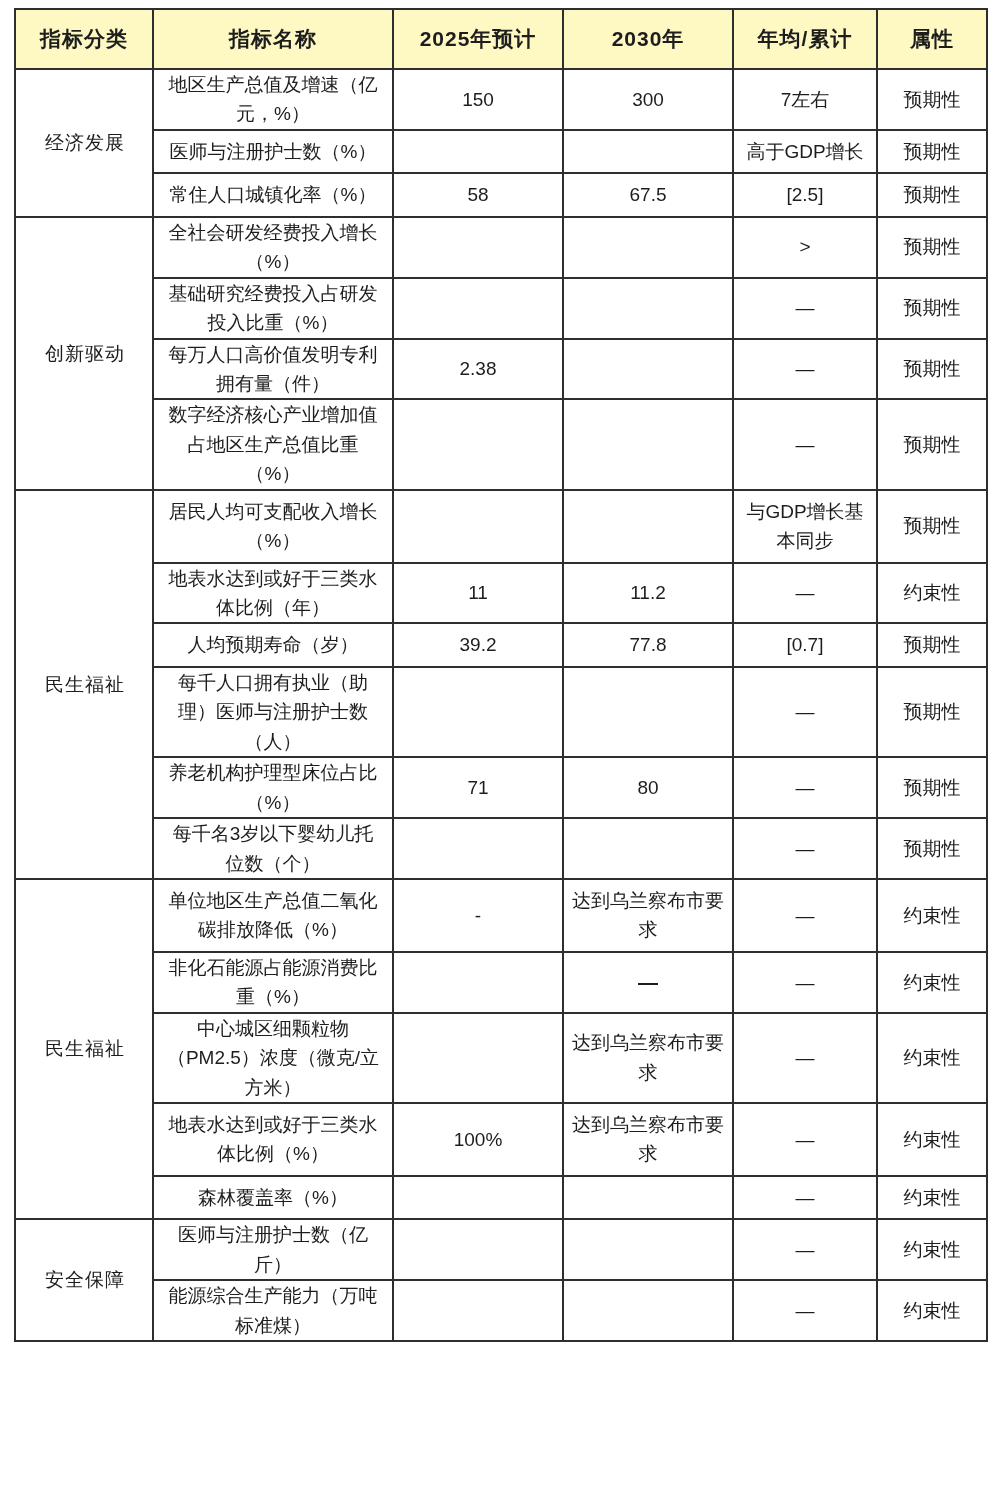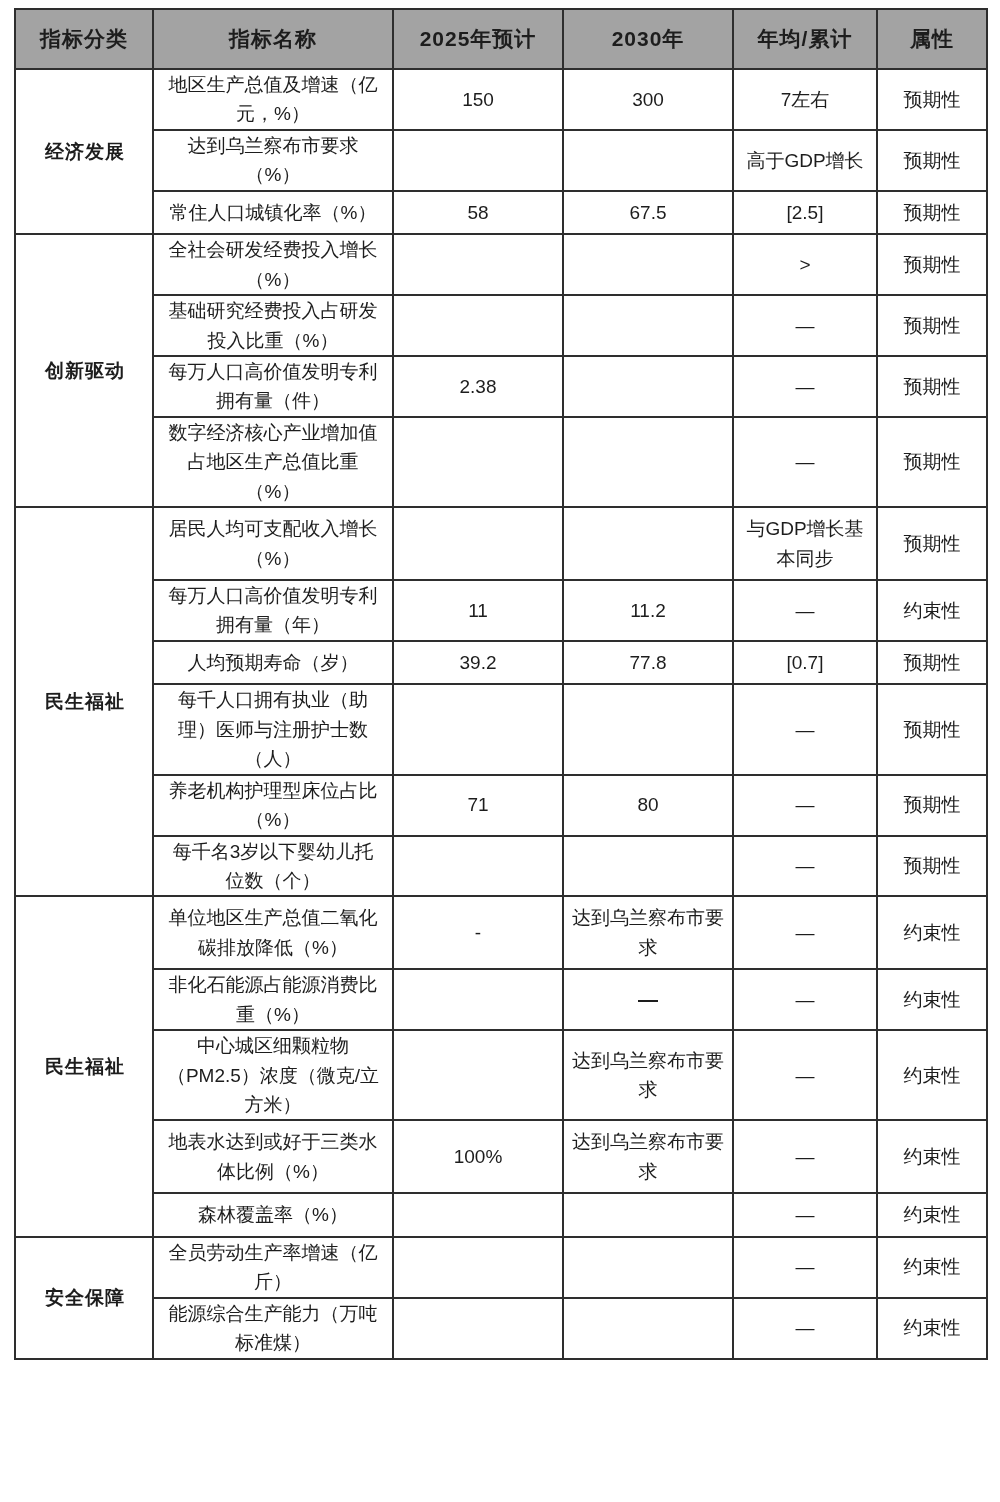--- a/index.html
+++ b/index.html
@@ -20,35 +20,35 @@
     width: 972px;
   }
   .indicator-table th,
   .indicator-table td {
     border: 2px solid #2e2e2e;
     text-align: center;
     vertical-align: middle;
     overflow: hidden;
   }
   .indicator-table th {
-    background: #a3a3a3;
+    background: #fef9c3;
     font-size: 21px;
     font-weight: 700;
     height: 52px;
     padding: 3px 4px;
     letter-spacing: 1px;
   }
   .indicator-table td {
     font-size: 19px;
     font-weight: 500;
     line-height: 1.55;
     padding: 6px 6px;
   }
   td.cat {
-    font-weight: 700;
+    font-weight: 400;
     letter-spacing: 1px;
     padding-left: 8px;
   }
   td.name {
     padding: 0 10px;
   }
   td.heavy {
     font-weight: 900;
     font-size: 20px;
   }
@@ -79,21 +79,21 @@
     <tbody>
         <tr>
           <td rowspan="3" class="cat">经济发展</td>
           <td class="name">地区生产总值及增速（亿元，%）</td>
           <td class="val">150</td>
           <td class="val">300</td>
           <td class="val">7左右</td>
           <td class="val">预期性</td>
         </tr>
         <tr>
-          <td class="name">达到乌兰察布市要求（%）</td>
+          <td class="name">医师与注册护士数（%）</td>
           <td class="val"></td>
           <td class="val"></td>
           <td class="val">高于GDP增长</td>
           <td class="val">预期性</td>
         </tr>
         <tr>
           <td class="name">常住人口城镇化率（%）</td>
           <td class="val">58</td>
           <td class="val">67.5</td>
           <td class="val">[2.5]</td>
@@ -130,21 +130,21 @@
         </tr>
         <tr>
           <td rowspan="6" class="cat">民生福祉</td>
           <td class="name">居民人均可支配收入增长（%）</td>
           <td class="val"></td>
           <td class="val"></td>
           <td class="val">与GDP增长基本同步</td>
           <td class="val">预期性</td>
         </tr>
         <tr>
-          <td class="name">每万人口高价值发明专利拥有量（年）</td>
+          <td class="name">地表水达到或好于三类水体比例（年）</td>
           <td class="val">11</td>
           <td class="val">11.2</td>
           <td class="val">—</td>
           <td class="val">约束性</td>
         </tr>
         <tr>
           <td class="name">人均预期寿命（岁）</td>
           <td class="val">39.2</td>
           <td class="val">77.8</td>
           <td class="val">[0.7]</td>
@@ -202,21 +202,21 @@
         </tr>
         <tr>
           <td class="name">森林覆盖率（%）</td>
           <td class="val"></td>
           <td class="val"></td>
           <td class="val">—</td>
           <td class="val">约束性</td>
         </tr>
         <tr>
           <td rowspan="2" class="cat">安全保障</td>
-          <td class="name">全员劳动生产率增速（亿斤）</td>
+          <td class="name">医师与注册护士数（亿斤）</td>
           <td class="val"></td>
           <td class="val"></td>
           <td class="val">—</td>
           <td class="val">约束性</td>
         </tr>
         <tr>
           <td class="name">能源综合生产能力（万吨标准煤）</td>
           <td class="val"></td>
           <td class="val"></td>
           <td class="val">—</td>

